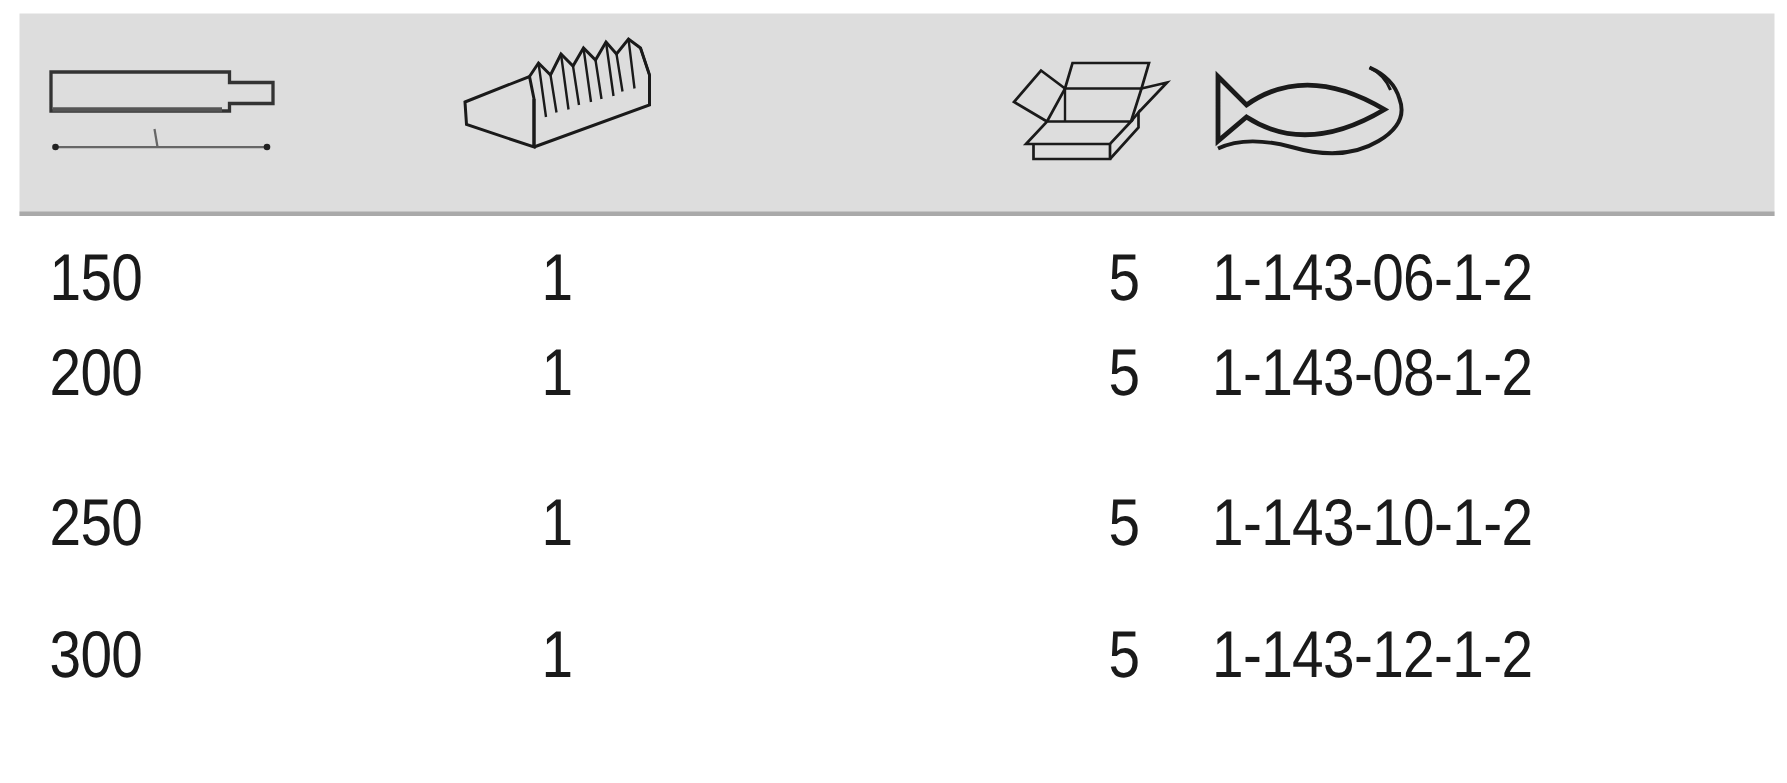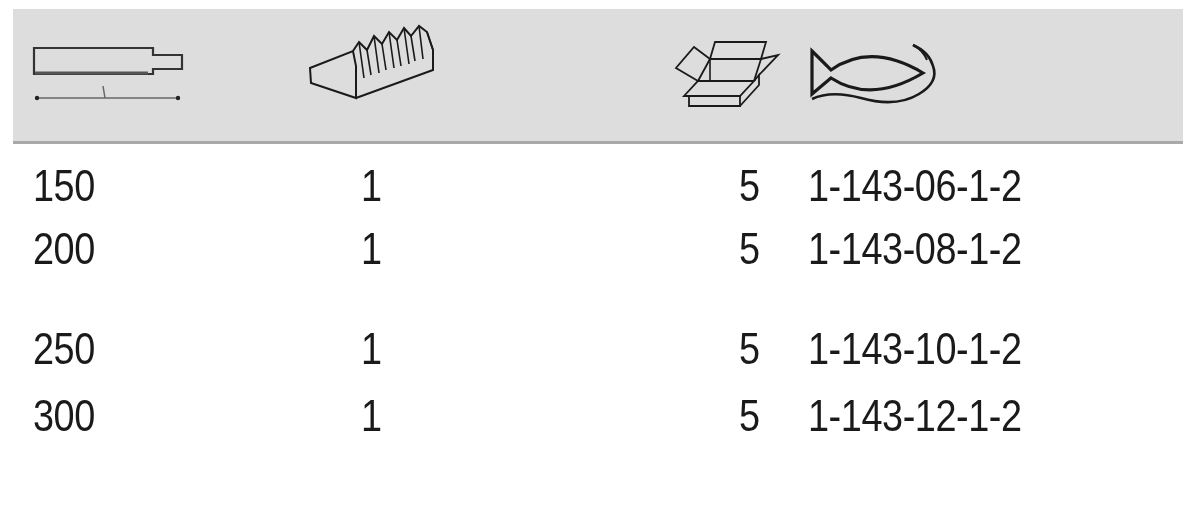--- a/index.html
+++ b/index.html
@@ -75,18 +75,18 @@
   <span class="cell c-qty">1</span>
   <span class="cell c-pack">5</span>
   <span class="cell c-code">1-143-08-1-2</span>
 </div>
 <div class="row" style="top:324px;padding-left:37px;">
   <span class="cell c-length">250</span>
   <span class="cell c-qty">1</span>
   <span class="cell c-pack">5</span>
   <span class="cell c-code">1-143-10-1-2</span>
 </div>
-<div class="row" style="top:391px;">
+<div class="row" style="top:412px;">
   <span class="cell c-length">300</span>
   <span class="cell c-qty">1</span>
   <span class="cell c-pack">5</span>
   <span class="cell c-code">1-143-12-1-2</span>
 </div>
 
 </body></html>

